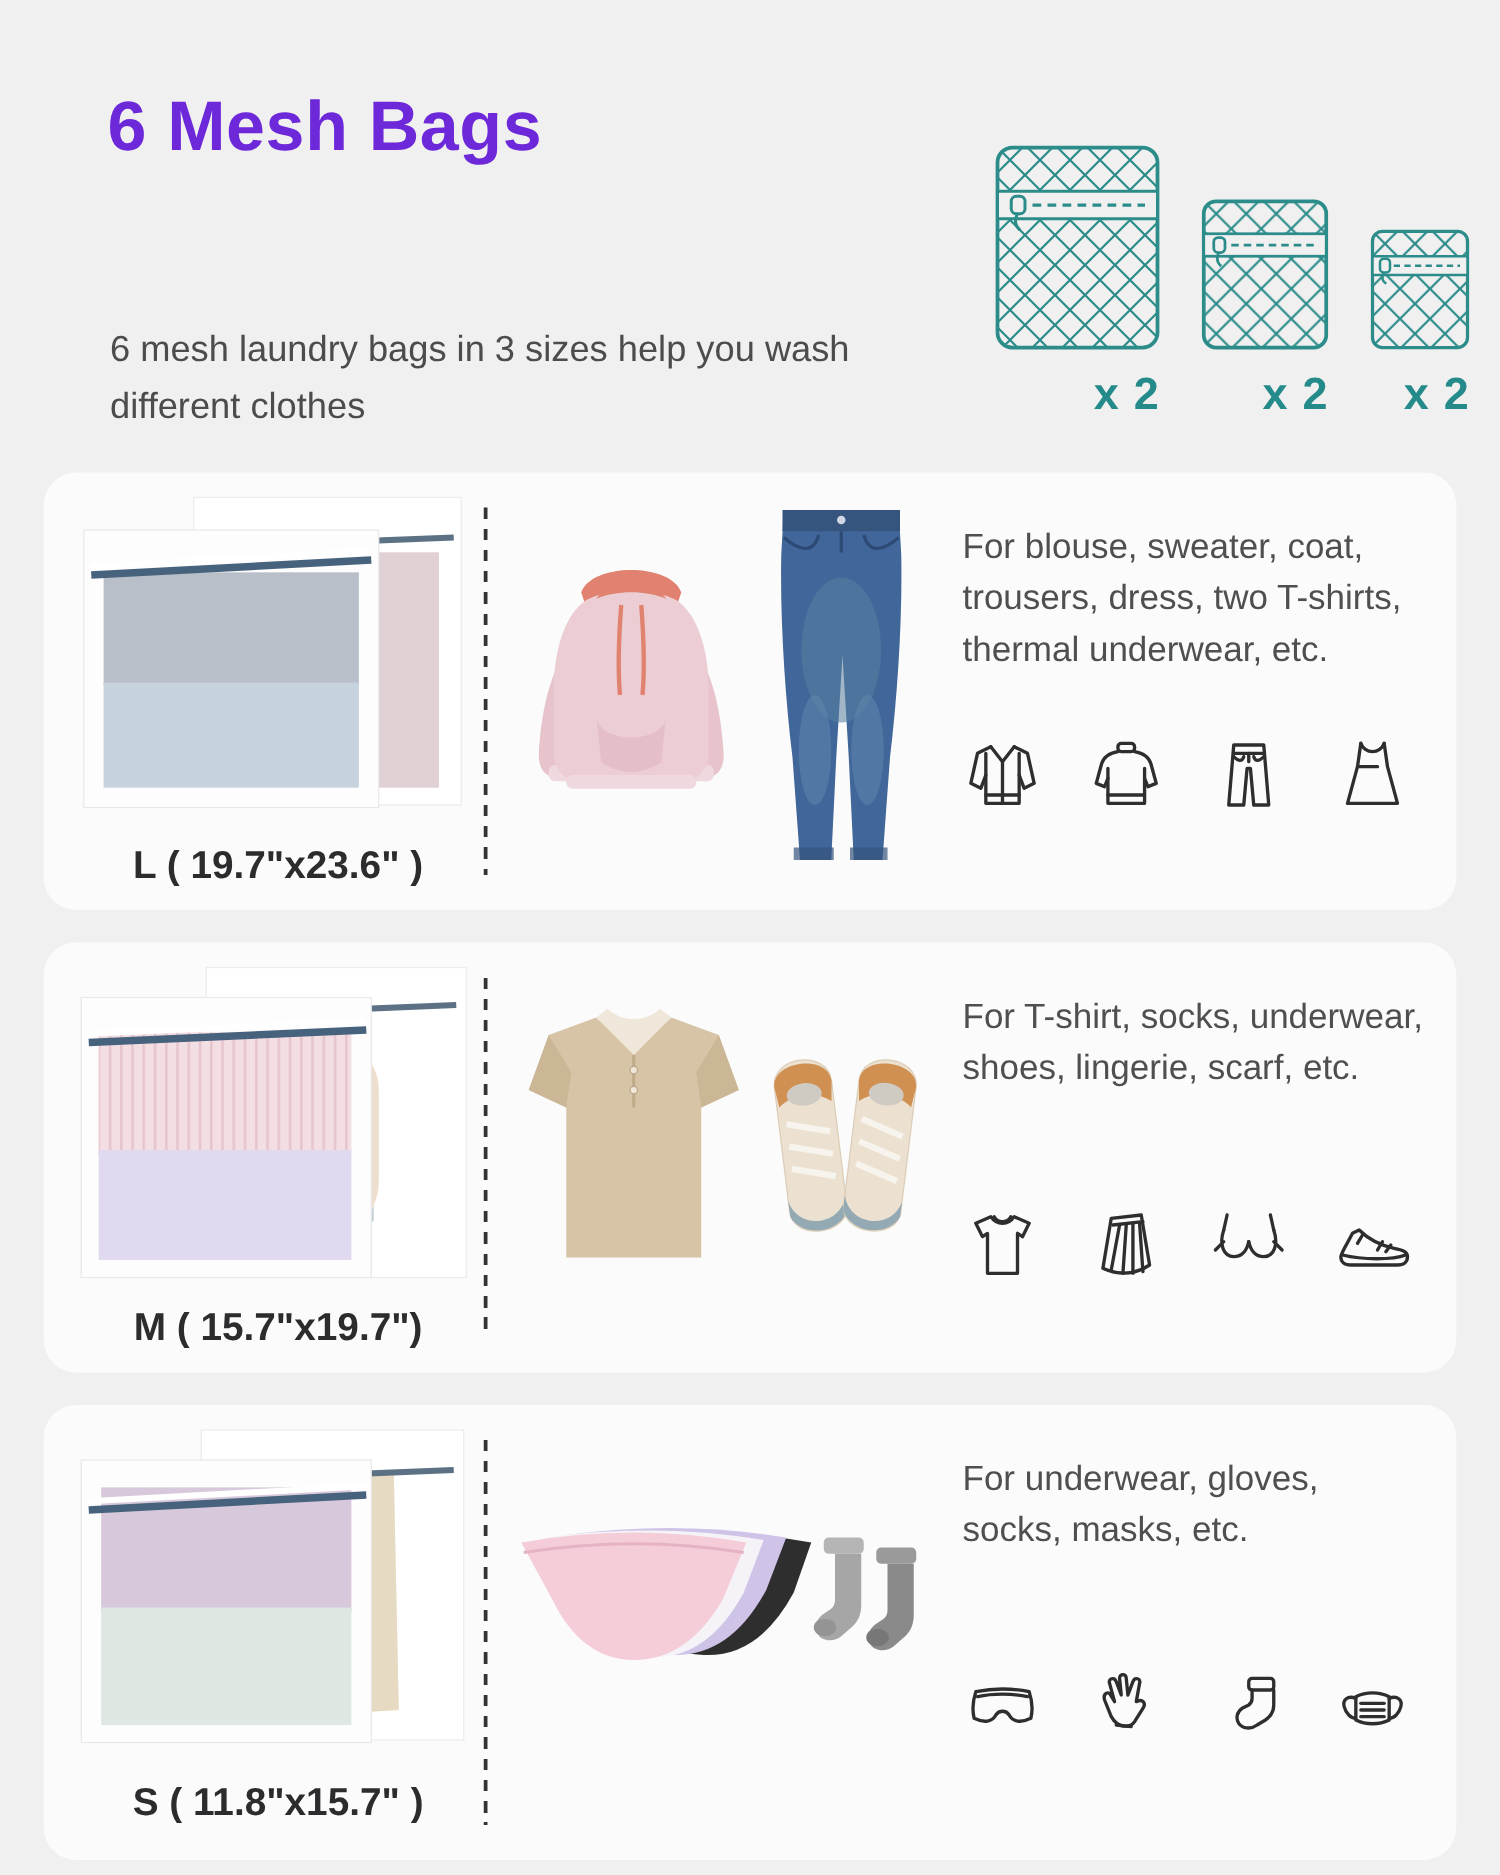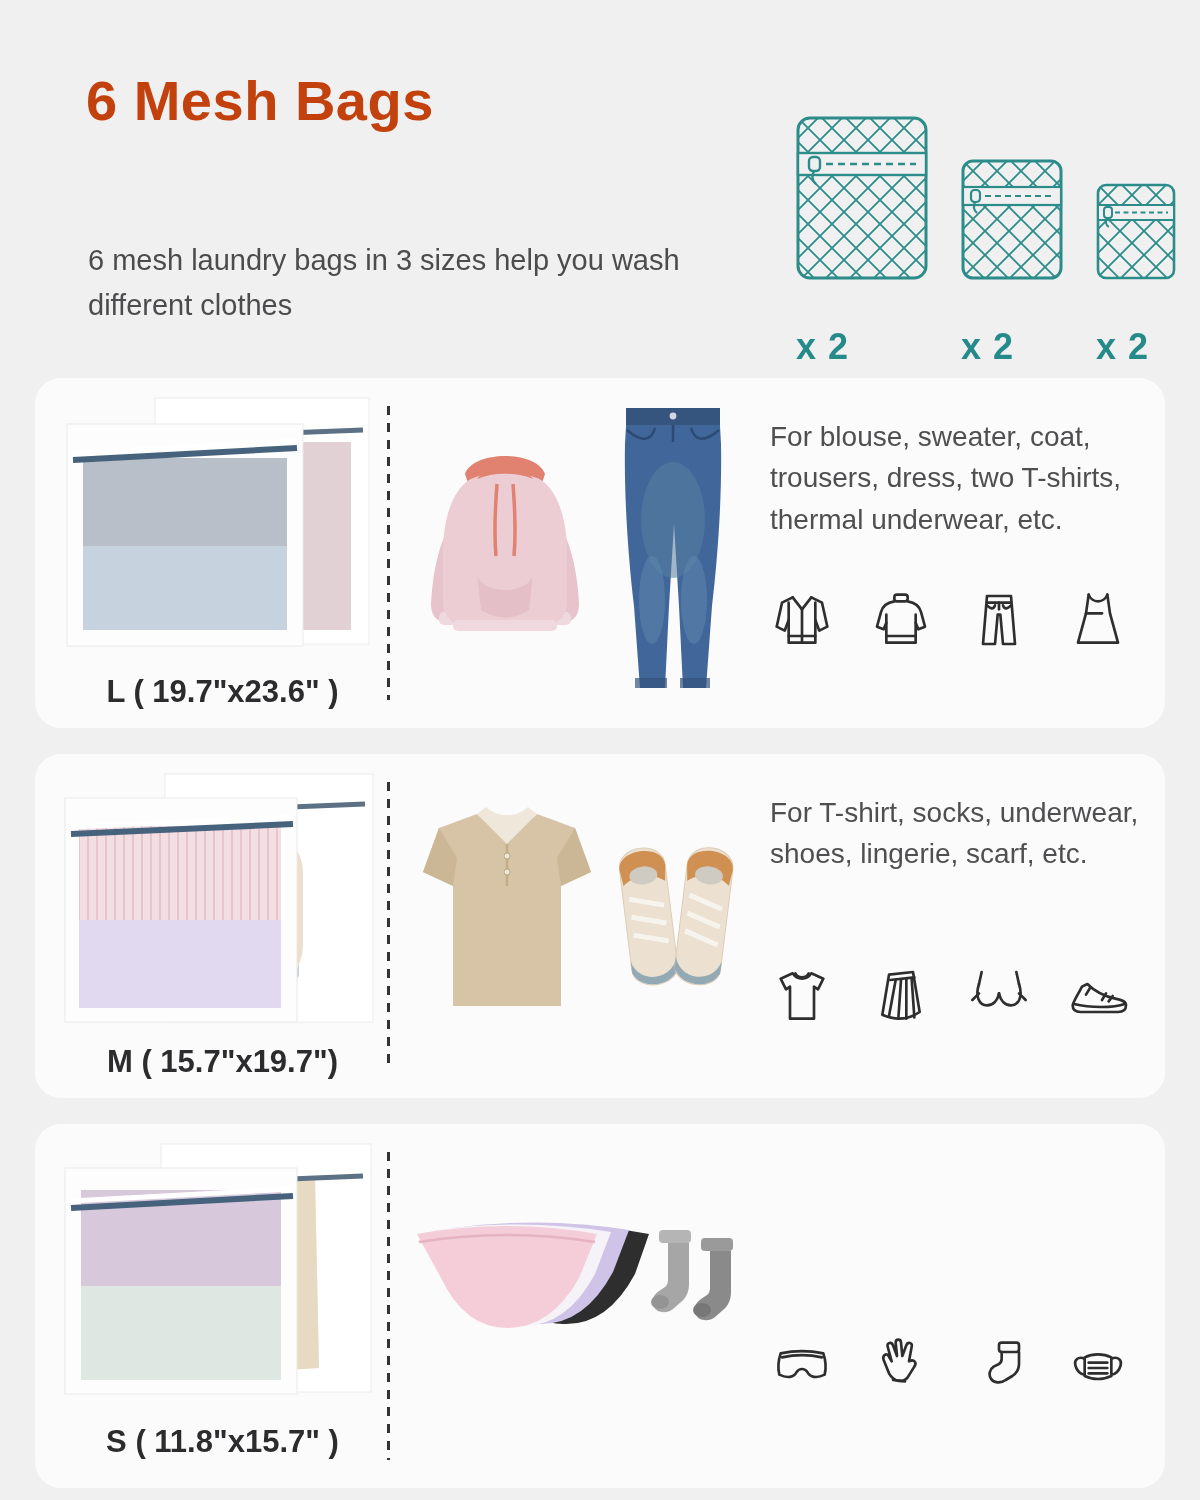--- a/index.html
+++ b/index.html
@@ -1,26 +1,26 @@
 <!DOCTYPE html>
 <html><head>
 <meta charset="utf-8">
 <style>
   * { margin:0; padding:0; box-sizing:border-box; }
   html,body { width:1200px; height:1500px; }
   body { background:#f0f0f0; font-family:"Liberation Sans", sans-serif; position:relative; overflow:hidden; }
   .page { position:absolute; inset:0; }
 
   
-  .title { position:absolute; left:86px; top:66px; font-size:56px; font-weight:700; color:#c2410c; line-height:1.25; letter-spacing:0.5px; }
-  .subtitle { position:absolute; left:88px; top:238px; width:600px; font-size:29px; color:#4c4c4e; line-height:1.55; }
+  .title { position:absolute; left:86px; top:66px; font-size:56px; font-weight:700; color:#6d28d9; line-height:1.25; letter-spacing:0.5px; }
+  .subtitle { position:absolute; left:88px; top:258px; width:600px; font-size:29px; color:#4c4c4e; line-height:1.55; }
 
   
   .overview { position:absolute; left:796px; top:116px; display:flex; align-items:flex-end; gap:33px; }
-  .ov-col { display:flex; flex-direction:column; align-items:flex-start;gap:32px; }
+  .ov-col { display:flex; flex-direction:column; align-items:flex-end; }
   .ov-count { margin-top:14px; font-size:36px; font-weight:700; color:#258b8a; letter-spacing:1px; }
 
   
   .card { position:absolute; left:35px; width:1130px; background:#fbfbfb; border-radius:26px; }
   .card1 { top:378px; height:350px; }
   .card2 { top:754px; height:344px; }
   .card3 { top:1124px; height:364px; }
 
   .bag-photo { position:absolute; left:22px; top:14px; width:330px; height:262px; }
   .size-label { position:absolute; left:20px; bottom:18px; width:335px; text-align:center; font-size:31px; font-weight:700; color:#2c2c2e; }
@@ -312,20 +312,21 @@
           <ellipse cx="17" cy="76" rx="9" ry="7" fill="#949494"></ellipse>
         </g>
         <g transform="translate(42,8)">
           <rect x="16" y="4" width="32" height="13" rx="4" fill="#9a9a9a"></rect>
           <path d="M46 17 L46 58 C46 66 43 72 38 76 L30 83 C24 88 14 87 11 81 C8 75 10 69 16 65 L22 61 C24 59.5 25 57 25 54 L25 17 Z" fill="#8a8a8a"></path>
           <ellipse cx="17" cy="76" rx="9" ry="7" fill="#777777"></ellipse>
         </g>
       </g>
     </svg>
 
+    <p class="desc w3">For underwear, gloves, socks, masks, etc.</p>
     <div class="icon-row">
       <span class="glyph">
         <svg viewBox="0 0 48 48">
           <path d="M8 13 C18 11 30 11 40 13 C42 19 42 25 41 29 C35 32 30 31 28 27 C26 24 22 24 20 27 C18 31 13 32 7 29 C6 25 6 19 8 13 Z"></path>
           <path d="M9 16 C18 14 30 14 39 16"></path>
         </svg>
       </span>
       <span class="glyph">
         <svg viewBox="0 0 48 48">
           <path d="M15 28 L11 18 C10 15 12 13 14 14 L17 19 L14 8 C13 5 17 4 18 7 L21 15 L20 5 C20 2 24 2 24 5 L25 15 L28 7 C29 4 33 5 32 8 L30 19 C34 17 36 20 34 23 L29 31 C26 35 19 35 15 28 Z"></path>

